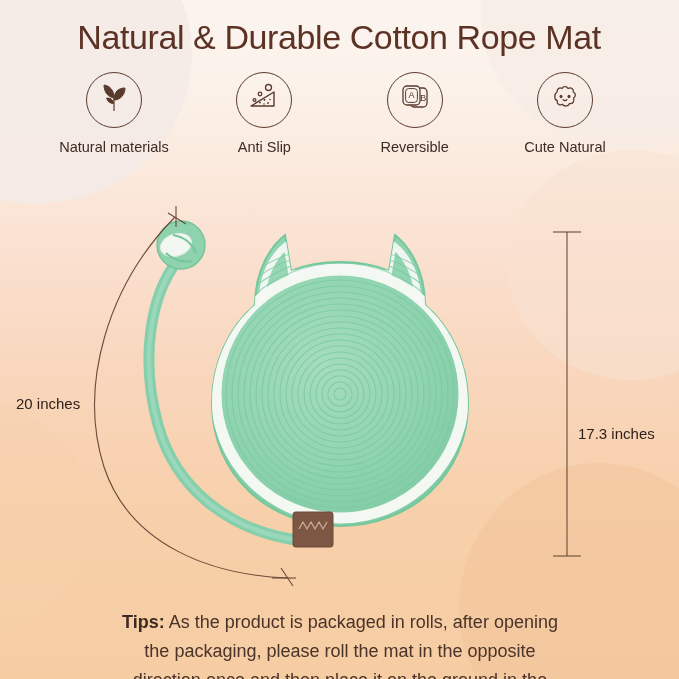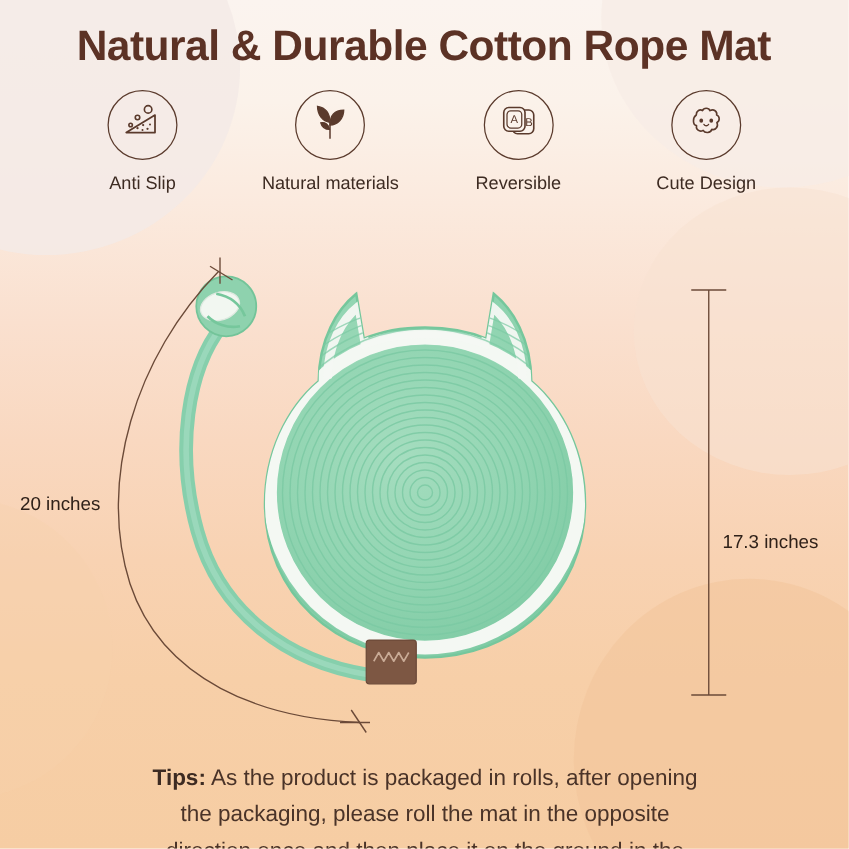--- a/index.html
+++ b/index.html
@@ -72,21 +72,21 @@
   }
 
   
   .title {
     position: absolute;
     top: 18px;
     left: 0;
     width: 678px;
     text-align: center;
     font-size: 34px;
-    font-weight: bold;
+    font-weight: normal;
     letter-spacing: -0.4px;
     color: #5c3225;
     z-index: 5;
   }
 
   .features {
     position: absolute;
     top: 72px;
     left: 40px;
     width: 599px;
@@ -161,20 +161,36 @@
 
   <div class="blob blob-tl"></div>
   <div class="blob blob-tr"></div>
   <div class="blob blob-midr"></div>
   <div class="blob blob-br"></div>
   <div class="blob blob-bl"></div>
 
   <div class="title">Natural &amp; Durable Cotton Rope Mat</div>
 
   <div class="features">
+
+    <div class="feature">
+      <div class="feature-circle">
+        <span>
+          <svg width="34" height="34" viewBox="0 0 34 34">
+            <g fill="#5a3a2c" stroke="#5a3a2c">
+              <path d="M17 30 L17 17" stroke-width="1.2" fill="none"></path>
+              <path d="M17 17 C17 9, 13 5, 7 4 C7 11, 11 16, 17 17 Z"></path>
+              <path d="M17 19 C17 11, 21 7, 28 7 C28 14, 23 19, 17 19 Z"></path>
+              <path d="M16.6 22.5 C13 22.5, 10.5 20.5, 9.6 17.2 C13.3 16.6, 16 18.6, 16.6 22.5 Z"></path>
+            </g>
+          </svg>
+        </span>
+      </div>
+      <div class="feature-label">Natural materials</div>
+    </div>
 
     <div class="feature">
       <div class="feature-circle">
         <span>
           <svg width="34" height="34" viewBox="0 0 34 34">
             <g stroke="#5a3a2c" fill="none" stroke-width="1.4" stroke-linejoin="round">
               <path d="M4 25 L27 25 L27 11 Z"></path>
             </g>
             <g fill="#5a3a2c">
               <circle cx="13" cy="21.5" r=".9"></circle>
@@ -190,36 +206,20 @@
             </g>
           </svg>
         </span>
       </div>
       <div class="feature-label">Anti Slip</div>
     </div>
 
     <div class="feature">
       <div class="feature-circle">
         <span>
-          <svg width="34" height="34" viewBox="0 0 34 34">
-            <g fill="#5a3a2c" stroke="#5a3a2c">
-              <path d="M17 30 L17 17" stroke-width="1.2" fill="none"></path>
-              <path d="M17 17 C17 9, 13 5, 7 4 C7 11, 11 16, 17 17 Z"></path>
-              <path d="M17 19 C17 11, 21 7, 28 7 C28 14, 23 19, 17 19 Z"></path>
-              <path d="M16.6 22.5 C13 22.5, 10.5 20.5, 9.6 17.2 C13.3 16.6, 16 18.6, 16.6 22.5 Z"></path>
-            </g>
-          </svg>
-        </span>
-      </div>
-      <div class="feature-label">Natural materials</div>
-    </div>
-
-    <div class="feature">
-      <div class="feature-circle">
-        <span>
           <svg width="36" height="36" viewBox="0 0 36 36">
             <rect x="13" y="8" width="17" height="19" rx="4" ry="4" fill="#fbf3ec" stroke="#5a3a2c" stroke-width="1.3"></rect>
             <rect x="6" y="6" width="17" height="19" rx="4" ry="4" fill="#fbf3ec" stroke="#5a3a2c" stroke-width="1.3"></rect>
             <rect x="8.6" y="8.6" width="11.8" height="13.8" rx="3" ry="3" fill="none" stroke="#5a3a2c" stroke-width="1"></rect>
             <text x="14.5" y="18.2" font-family="'Liberation Sans',sans-serif" font-size="9" fill="#5a3a2c" text-anchor="middle">A</text>
             <text x="26.3" y="20.5" font-family="'Liberation Sans',sans-serif" font-size="9" fill="#5a3a2c" text-anchor="middle">B</text>
           </svg>
         </span>
       </div>
       <div class="feature-label">Reversible</div>
@@ -232,21 +232,21 @@
             <path d="M10 12 C10 8.5 13 7 15 8.5 C16 6 20 6 21 8.5
                      C24 7 27 9 26.3 12 C29 13 29 17 26.5 18
                      C28 21 25.5 24.5 22.5 23.5 C21.5 26.5 17 26.8 15.5 24.3
                      C12.5 26 9.5 23.5 10.2 20.5 C7 19.8 7 14 10 12 Z" fill="none" stroke="#5a3a2c" stroke-width="1.3" stroke-linejoin="round"></path>
             <ellipse cx="14" cy="16.5" rx="1.5" ry="1.7" fill="#5a3a2c"></ellipse>
             <ellipse cx="22" cy="16.5" rx="1.5" ry="1.7" fill="#5a3a2c"></ellipse>
             <path d="M16.2 19.6 C17 21 19 21 19.8 19.6" fill="none" stroke="#5a3a2c" stroke-width="1.2" stroke-linecap="round"></path>
           </svg>
         </span>
       </div>
-      <div class="feature-label">Cute Design</div>
+      <div class="feature-label">Cute Natural</div>
     </div>
 
   </div>
 
   <div class="stage">
     <svg width="679" height="430" viewBox="0 0 679 430">
       <defs>
         <radialGradient id="matShade" cx="42%" cy="38%" r="72%">
           <stop offset="0%" stop-color="#a5ddbf"></stop>
           <stop offset="55%" stop-color="#92d5b2"></stop>

